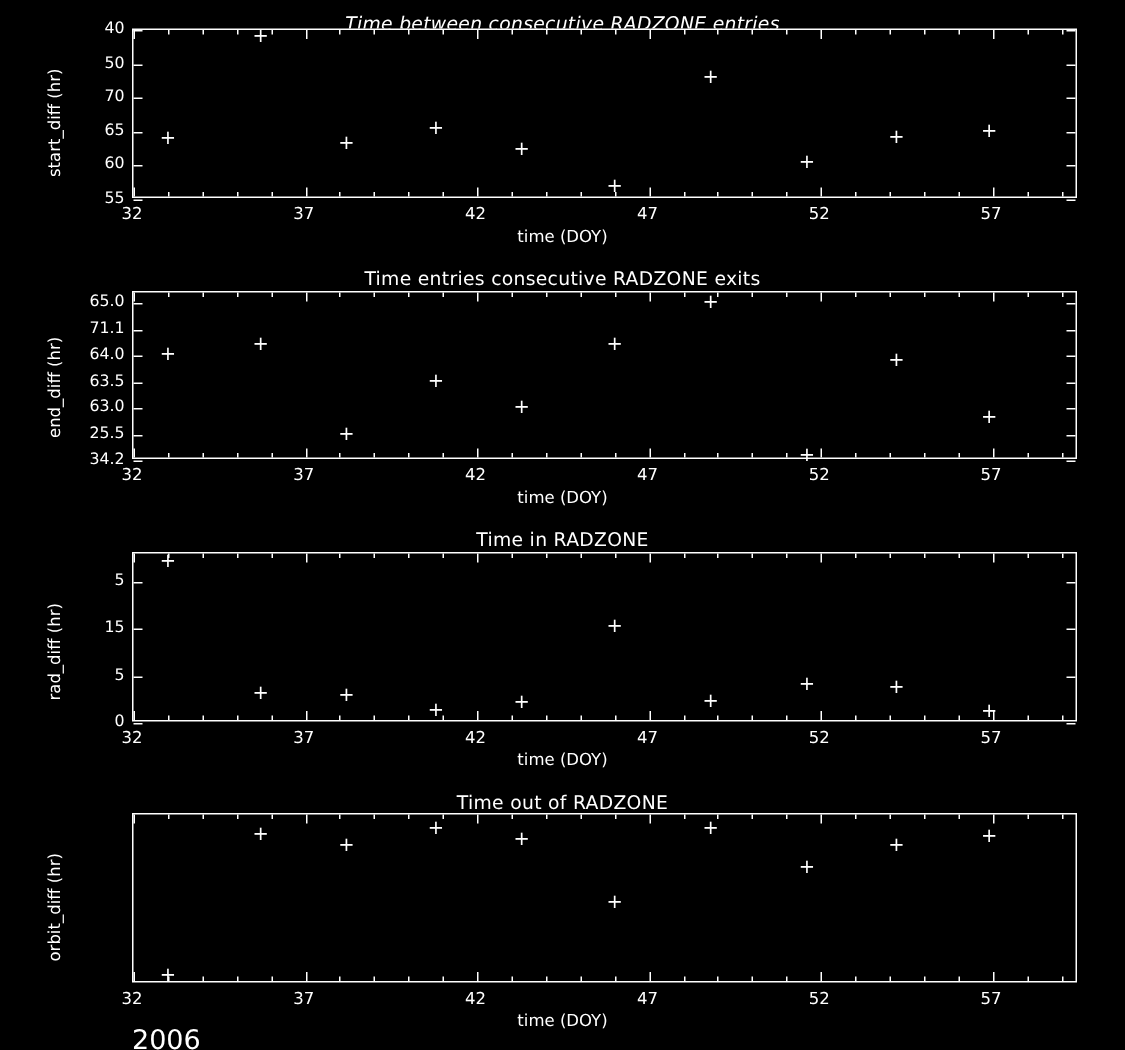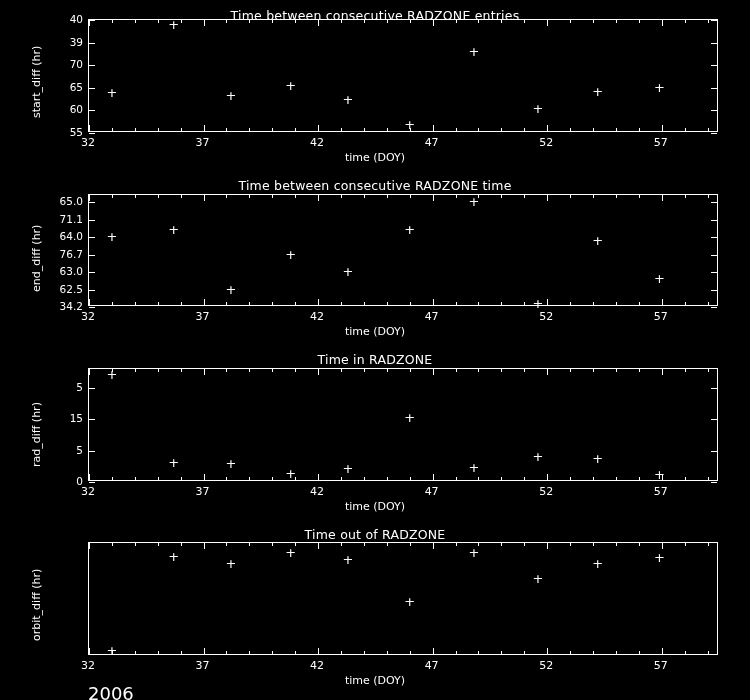--- a/index.html
+++ b/index.html
@@ -98,21 +98,21 @@
     font-size: 18px;
     color: #ffffff;
   }
 </style>
 </head>
 <body>
 
 <div id="root">
   <div id="year-label">2006</div>
 <div class="panel" style="top: 0px;">
-      <div class="panel-title" style="top: 8px;">Time between consecutive RADZONE entries</div>
+      <div class="panel-title" style="top: 8px; font-style: italic;">Time between consecutive RADZONE entries</div>
       <div class="plotbox" style="left: 88px; top: 19px; width: 630px; height: 113px;">
         <div class="tick" style="left: 0px; bottom: 0px; width: 1px; height: 6px;"></div>
         <div class="tick" style="left: 0px; top: 0px; width: 1px; height: 6px;"></div>
         <div class="tick" style="left: 114.545px; bottom: 0px; width: 1px; height: 6px;"></div>
         <div class="tick" style="left: 114.545px; top: 0px; width: 1px; height: 6px;"></div>
         <div class="tick" style="left: 229.091px; bottom: 0px; width: 1px; height: 6px;"></div>
         <div class="tick" style="left: 229.091px; top: 0px; width: 1px; height: 6px;"></div>
         <div class="tick" style="left: 343.636px; bottom: 0px; width: 1px; height: 6px;"></div>
         <div class="tick" style="left: 343.636px; top: 0px; width: 1px; height: 6px;"></div>
         <div class="tick" style="left: 458.182px; bottom: 0px; width: 1px; height: 6px;"></div>
@@ -183,33 +183,33 @@
         <div class="marker" style="left: 320.727px; top: 104.864px;">+</div>
         <div class="marker" style="left: 384.873px; top: 31.64px;">+</div>
         <div class="marker" style="left: 449.018px; top: 89.496px;">+</div>
         <div class="marker" style="left: 508.582px; top: 72.32px;">+</div>
         <div class="marker" style="left: 570.436px; top: 67.8px;">+</div>
       </div>
       <div class="ytick-label" style="left: 40px; width: 43px; top: 126px;">55</div>
       <div class="ytick-label" style="left: 40px; width: 43px; top: 103.4px;">60</div>
       <div class="ytick-label" style="left: 40px; width: 43px; top: 80.8px;">65</div>
       <div class="ytick-label" style="left: 40px; width: 43px; top: 58.2px;">70</div>
-      <div class="ytick-label" style="left: 40px; width: 43px; top: 35.6px;">39</div>
+      <div class="ytick-label" style="left: 40px; width: 43px; top: 35.6px;">50</div>
       <div class="ytick-label" style="left: 40px; width: 43px; top: 13px;">40</div>
       <div class="xtick-label" style="left: 68px; width: 40px; top: 136px;">32</div>
       <div class="xtick-label" style="left: 182.545px; width: 40px; top: 136px;">37</div>
       <div class="xtick-label" style="left: 297.091px; width: 40px; top: 136px;">42</div>
       <div class="xtick-label" style="left: 411.636px; width: 40px; top: 136px;">47</div>
       <div class="xtick-label" style="left: 526.182px; width: 40px; top: 136px;">52</div>
       <div class="xtick-label" style="left: 640.727px; width: 40px; top: 136px;">57</div>
       <div class="xlabel" style="top: 151px;">time (DOY)</div>
       <div class="ylabel" style="left: 30px; top: 117.5px;">start_diff (hr)</div>
     </div>
     <div class="panel" style="top: 0px;">
-      <div class="panel-title" style="top: 178px;">Time between consecutive RADZONE time</div>
+      <div class="panel-title" style="top: 178px;">Time entries consecutive RADZONE exits</div>
       <div class="plotbox" style="left: 88px; top: 194px; width: 630px; height: 112px;">
         <div class="tick" style="left: 0px; bottom: 0px; width: 1px; height: 6px;"></div>
         <div class="tick" style="left: 0px; top: 0px; width: 1px; height: 6px;"></div>
         <div class="tick" style="left: 114.545px; bottom: 0px; width: 1px; height: 6px;"></div>
         <div class="tick" style="left: 114.545px; top: 0px; width: 1px; height: 6px;"></div>
         <div class="tick" style="left: 229.091px; bottom: 0px; width: 1px; height: 6px;"></div>
         <div class="tick" style="left: 229.091px; top: 0px; width: 1px; height: 6px;"></div>
         <div class="tick" style="left: 343.636px; bottom: 0px; width: 1px; height: 6px;"></div>
         <div class="tick" style="left: 343.636px; top: 0px; width: 1px; height: 6px;"></div>
         <div class="tick" style="left: 458.182px; bottom: 0px; width: 1px; height: 6px;"></div>
@@ -279,23 +279,23 @@
         <div class="marker" style="left: 142.036px; top: 94.5px;">+</div>
         <div class="marker" style="left: 201.6px; top: 59.5px;">+</div>
         <div class="marker" style="left: 258.873px; top: 77px;">+</div>
         <div class="marker" style="left: 320.727px; top: 35px;">+</div>
         <div class="marker" style="left: 384.873px; top: 7px;">+</div>
         <div class="marker" style="left: 449.018px; top: 108.5px;">+</div>
         <div class="marker" style="left: 508.582px; top: 45.5px;">+</div>
         <div class="marker" style="left: 570.436px; top: 84px;">+</div>
       </div>
       <div class="ytick-label" style="left: 40px; width: 43px; top: 300px;">34.2</div>
-      <div class="ytick-label" style="left: 40px; width: 43px; top: 282.5px;">62.5</div>
+      <div class="ytick-label" style="left: 40px; width: 43px; top: 282.5px;">25.5</div>
       <div class="ytick-label" style="left: 40px; width: 43px; top: 265px;">63.0</div>
-      <div class="ytick-label" style="left: 40px; width: 43px; top: 247.5px;">76.7</div>
+      <div class="ytick-label" style="left: 40px; width: 43px; top: 247.5px;">63.5</div>
       <div class="ytick-label" style="left: 40px; width: 43px; top: 230px;">64.0</div>
       <div class="ytick-label" style="left: 40px; width: 43px; top: 212.5px;">71.1</div>
       <div class="ytick-label" style="left: 40px; width: 43px; top: 195px;">65.0</div>
       <div class="xtick-label" style="left: 68px; width: 40px; top: 310px;">32</div>
       <div class="xtick-label" style="left: 182.545px; width: 40px; top: 310px;">37</div>
       <div class="xtick-label" style="left: 297.091px; width: 40px; top: 310px;">42</div>
       <div class="xtick-label" style="left: 411.636px; width: 40px; top: 310px;">47</div>
       <div class="xtick-label" style="left: 526.182px; width: 40px; top: 310px;">52</div>
       <div class="xtick-label" style="left: 640.727px; width: 40px; top: 310px;">57</div>
       <div class="xlabel" style="top: 325px;">time (DOY)</div>

